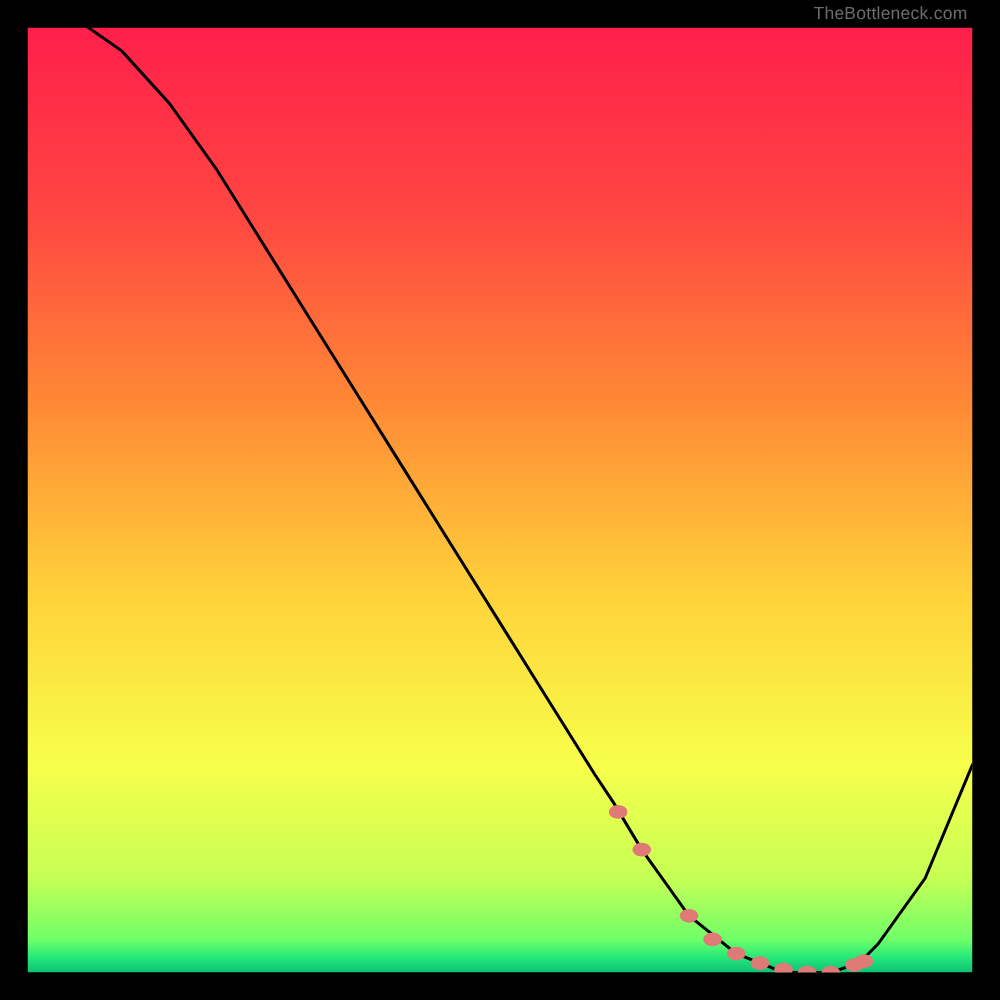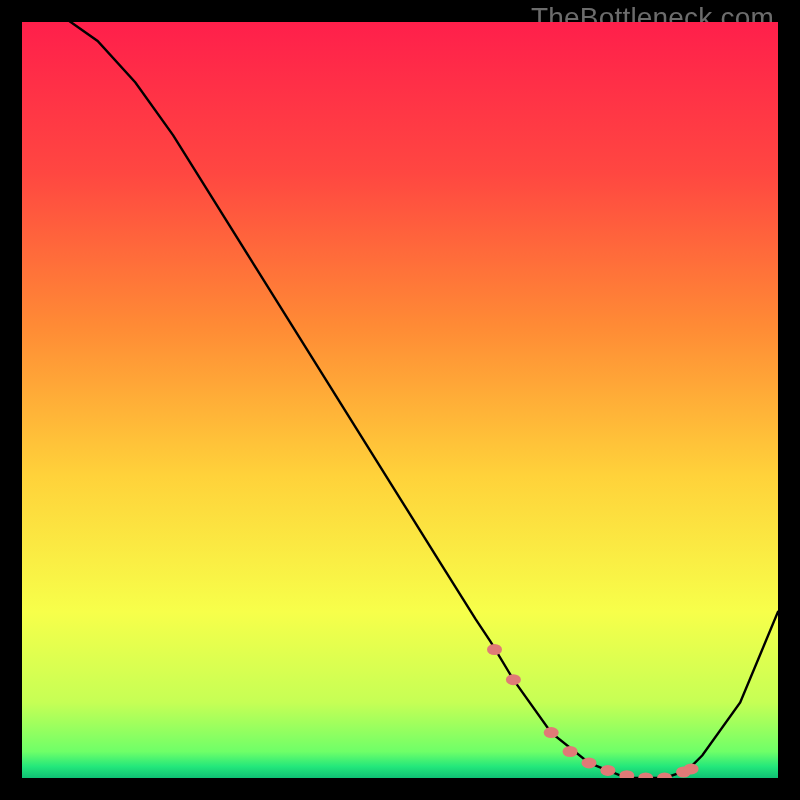--- a/index.html
+++ b/index.html
@@ -24,21 +24,21 @@
     left: 0;
     top: 0;
     width: 756px;
     height: 756px;
   }
   .watermark {
     position: absolute;
     top: 2px;
     right: 26px;
     color: #6c6c6c;
-    font-size: 28px;
+    font-size: 14px;
     font-weight: 500;
     letter-spacing: 0.2px;
   }
 </style>
 </head>
 <body>
 
 <div class="watermark">TheBottleneck.com</div>
 
 <div class="frame">

